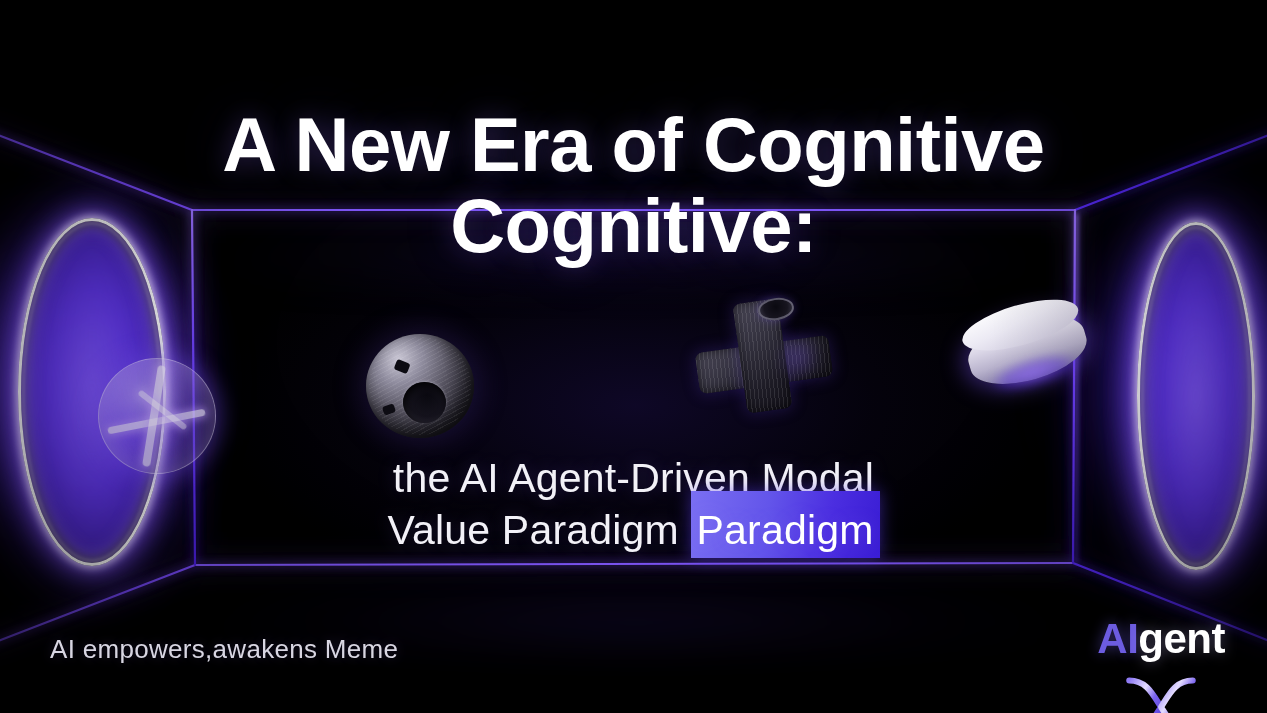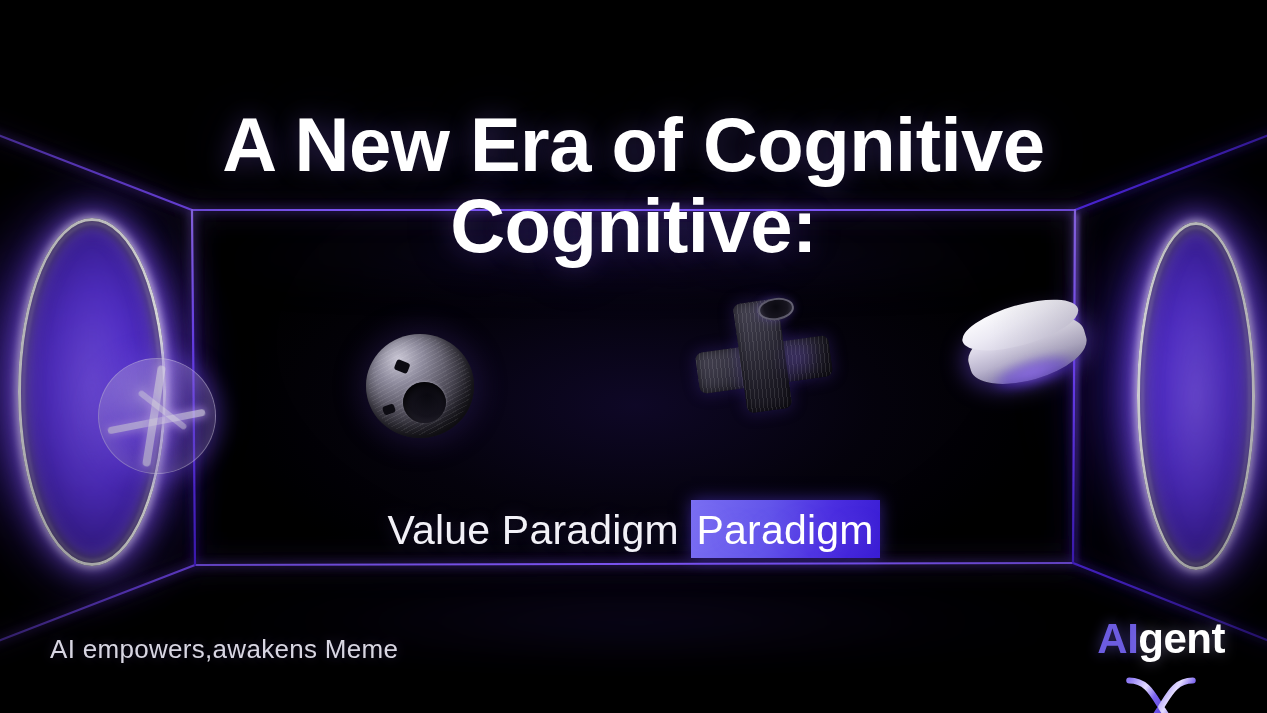--- a/index.html
+++ b/index.html
@@ -236,21 +236,21 @@
     font-size:41px;
     font-weight:400;
     line-height:1.28;
     color:#f2f1f7;
     letter-spacing:.2px;
     text-shadow:0 0 18px rgba(150,120,255,.22);
     z-index:30;
   }
   .hl {
     background:linear-gradient(100deg, #7a6ff2 0%, #6355ea 40%, #4b2ee0 72%, #3a1dd4 100%);
-    padding:7px 6px 5px 6px;
+    padding:16px 6px 5px 6px;
     color:#ffffff;
     box-shadow:0 0 16px rgba(90,60,235,.55);
   }
 
   .tagline {
     position:absolute; left:50px; top:634px;
     font-size:26px;
     font-weight:400;
     color:#d8d6e2;
     letter-spacing:.3px;
@@ -374,21 +374,21 @@
   </div>
 
   <div class="vignette"></div>
 
   <h1 class="headline">
     <span>A New Era of Cognitive</span><br>
     <span>Cognitive:</span>
   </h1>
 
   <div class="subtitle">
-    <br>
+    <span>the AI Agent-Driven Modal</span><br>
     <span>Value Paradigm </span><span class="hl">Paradigm</span>
   </div>
 
   <div class="tagline">AI empowers,awakens Meme</div>
 
   <div class="logo">
     <div class="logo-word"><span class="logo-ai">AI</span><span class="logo-gent">gent</span></div>
     <svg class="logo-x" viewBox="0 0 100 82">
       <defs>
         <linearGradient id="xg" x1="0" y1="0" x2="1" y2="1">

